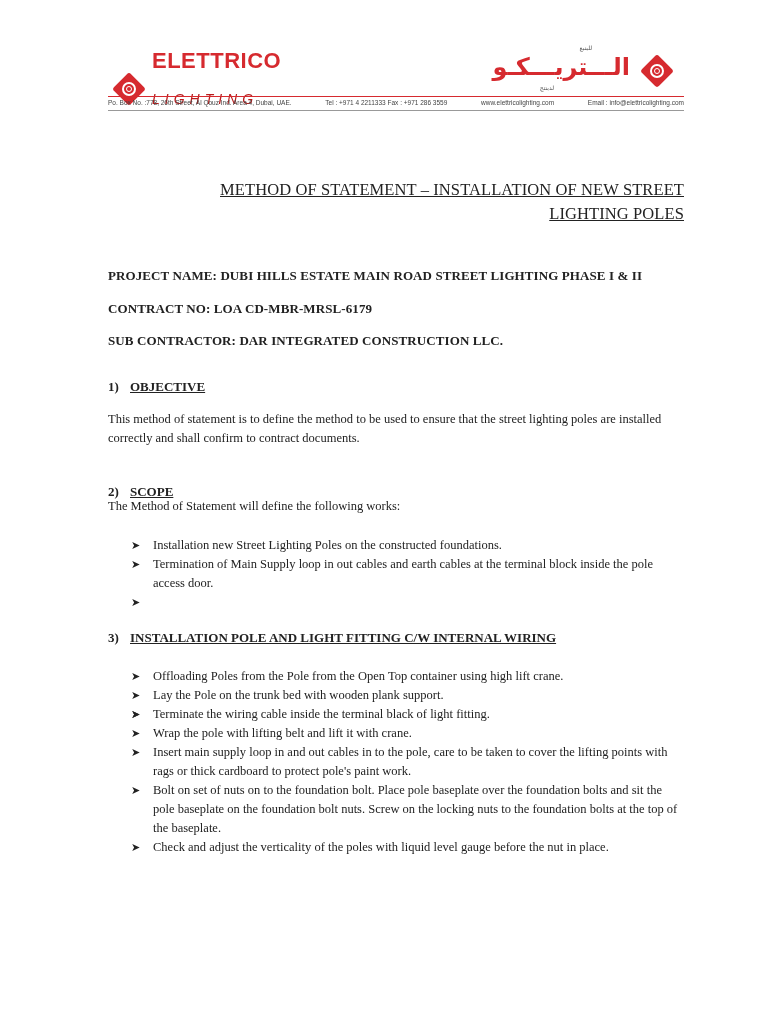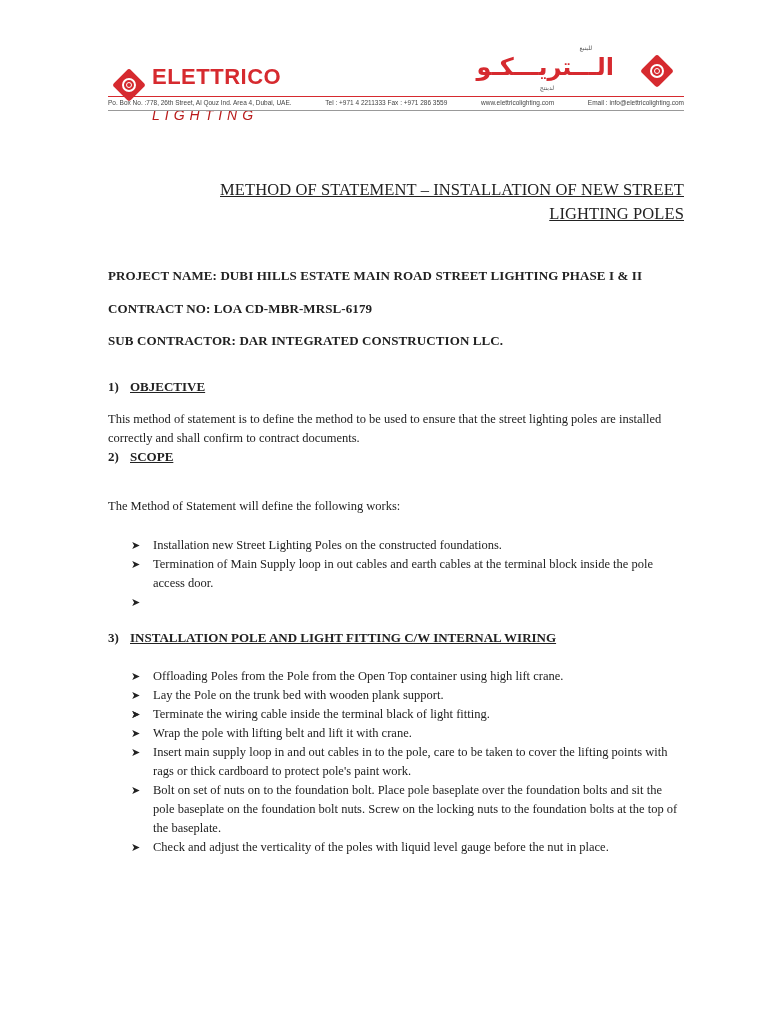--- a/index.html
+++ b/index.html
@@ -1,27 +1,27 @@
 <!DOCTYPE html>
 <html><head>
 <meta charset="utf-8">
 <style>
   html, body { margin:0; padding:0; background:#ffffff; }
   body { width:768px; height:1024px; position:relative; overflow:hidden;
          font-family:"Liberation Serif","DejaVu Serif",serif; color:#222; }
   .letterhead { position:absolute; left:108px; top:44px; width:576px; height:76px; }
-  .logo-left { position:absolute; left:0; top:16px; display:flex; align-items:flex-start; }
+  .logo-left { position:absolute; left:0; top:0; display:flex; align-items:flex-end; }
   .diamond { width:34px; height:34px; margin:8px 6px 0 4px; position:relative; }
   .diamond .sq { position:absolute; left:5px; top:5px; width:24px; height:24px; background:#d62a2f; transform:rotate(45deg); border-radius:3px; }
   .diamond .ring { position:absolute; left:10px; top:10px; width:14px; height:14px; border:2px solid #fff; border-radius:50%; box-sizing:border-box; }
   .diamond .dot { position:absolute; left:14px; top:14px; width:6px; height:6px; border:1.5px solid #fff; border-radius:50%; box-sizing:border-box; }
   .brand { display:flex; flex-direction:column; line-height:1; margin-top:6px; }
   .brand .b1 { font-family:"Liberation Sans",sans-serif; font-weight:bold; font-size:22px; color:#d62a2f; letter-spacing:0.5px; }
   .brand .b2 { font-family:"Liberation Sans",sans-serif; font-size:14px; color:#b91c1c; letter-spacing:5px; margin-top:20px;font-style:italic; }
-  .logo-right { position:absolute; right:4px; top:2px; display:flex; align-items:center;gap:16px; }
+  .logo-right { position:absolute; right:4px; top:2px; display:flex; align-items:center; }
   .arabic { font-family:"DejaVu Sans",sans-serif; font-size:24px; color:#d62a2f; font-weight:bold; margin-right:6px; direction:rtl; }
   .arabic-small-top { position:absolute; right:92px; top:0; font-size:6px; color:#555; font-family:"DejaVu Sans",sans-serif; }
   .arabic-small-bot { position:absolute; right:130px; top:40px; font-size:6px; color:#555; font-family:"DejaVu Sans",sans-serif; }
   .redline { position:absolute; left:0; right:0; top:52px; height:1px; background:#d62a2f; }
   .contact { position:absolute; left:0; right:0; top:55px; display:flex; justify-content:space-between;
              font-family:"Liberation Sans",sans-serif; font-size:6.5px; color:#444; white-space:nowrap; }
   .greyline { position:absolute; left:0; right:0; top:66px; height:1px; background:#999; }
 
   .title { position:absolute; left:108px; width:576px; top:178px; text-align:right;
            font-size:16.5px; line-height:24px; text-decoration:underline; letter-spacing:0.1px; }
@@ -76,21 +76,21 @@
 
 <div class="meta" style="top:268px;">PROJECT NAME: DUBI HILLS ESTATE MAIN ROAD STREET LIGHTING PHASE I &amp; II</div>
 <div class="meta" style="top:301px;">CONTRACT NO: LOA CD-MBR-MRSL-6179</div>
 <div class="meta" style="top:333px;">SUB CONTRACTOR: DAR INTEGRATED CONSTRUCTION LLC.</div>
 
 <div class="sec" style="top:379px;">
   <span class="num">1)</span><span class="lbl">OBJECTIVE</span>
 </div>
 <div class="para" style="top:410px;">This method of statement is to define the method to be used to ensure that the street lighting poles are installed correctly and shall confirm to contract documents.</div>
 
-<div class="sec" style="top:449px;">
+<div class="sec" style="top:484px;">
   <span class="num">2)</span><span class="lbl">SCOPE</span>
 </div>
 <div class="para" style="top:497px;">The Method of Statement will define the following works:</div>
 <ul class="list" style="top:536px;">
   <li><span class="bullet">➤</span><span>Installation new Street Lighting Poles on the constructed foundations.</span></li>
   <li><span class="bullet">➤</span><span>Termination of Main Supply loop in out cables and earth cables at the terminal block inside the pole access door.</span></li>
   <li><span class="bullet">➤</span></li>
 </ul>
 
 <div class="sec" style="top:630px;">

